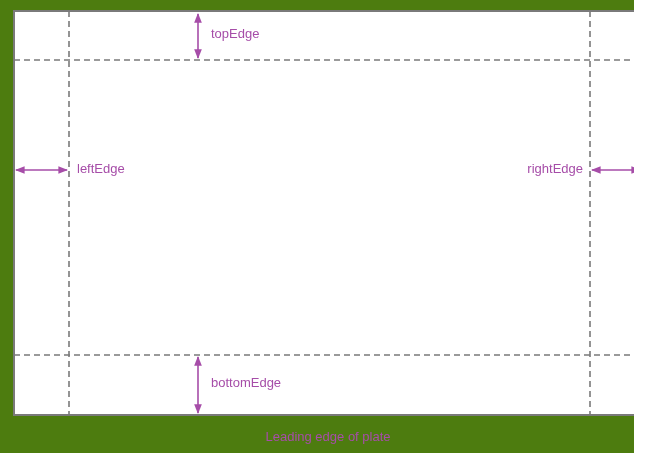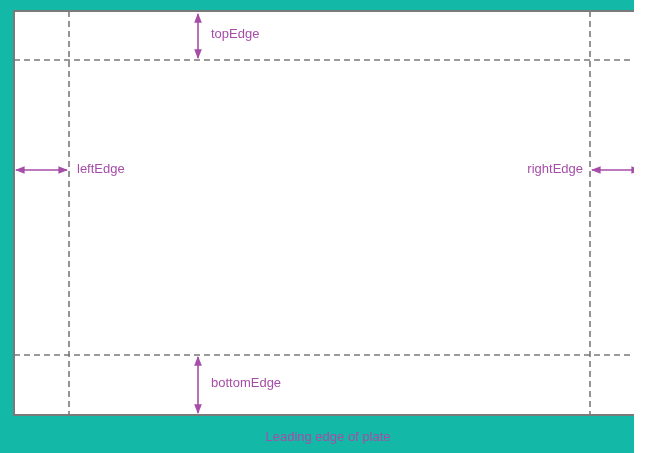--- a/index.html
+++ b/index.html
@@ -7,21 +7,21 @@
     padding: 0;
     background: #ffffff;
   }
   body {
     font-family: "Liberation Sans", sans-serif;
   }
   #diagram-root {
     position: relative;
     width: 634px;
     height: 453px;
-    background: #14b8a6;
+    background: #4d7c0f;
     overflow: hidden;
     text-decoration: underline;
   }
   #diagram-svg {
     position: absolute;
     left: 0;
     top: 0;
     width: 657px;
     height: 453px;
     display: block;

